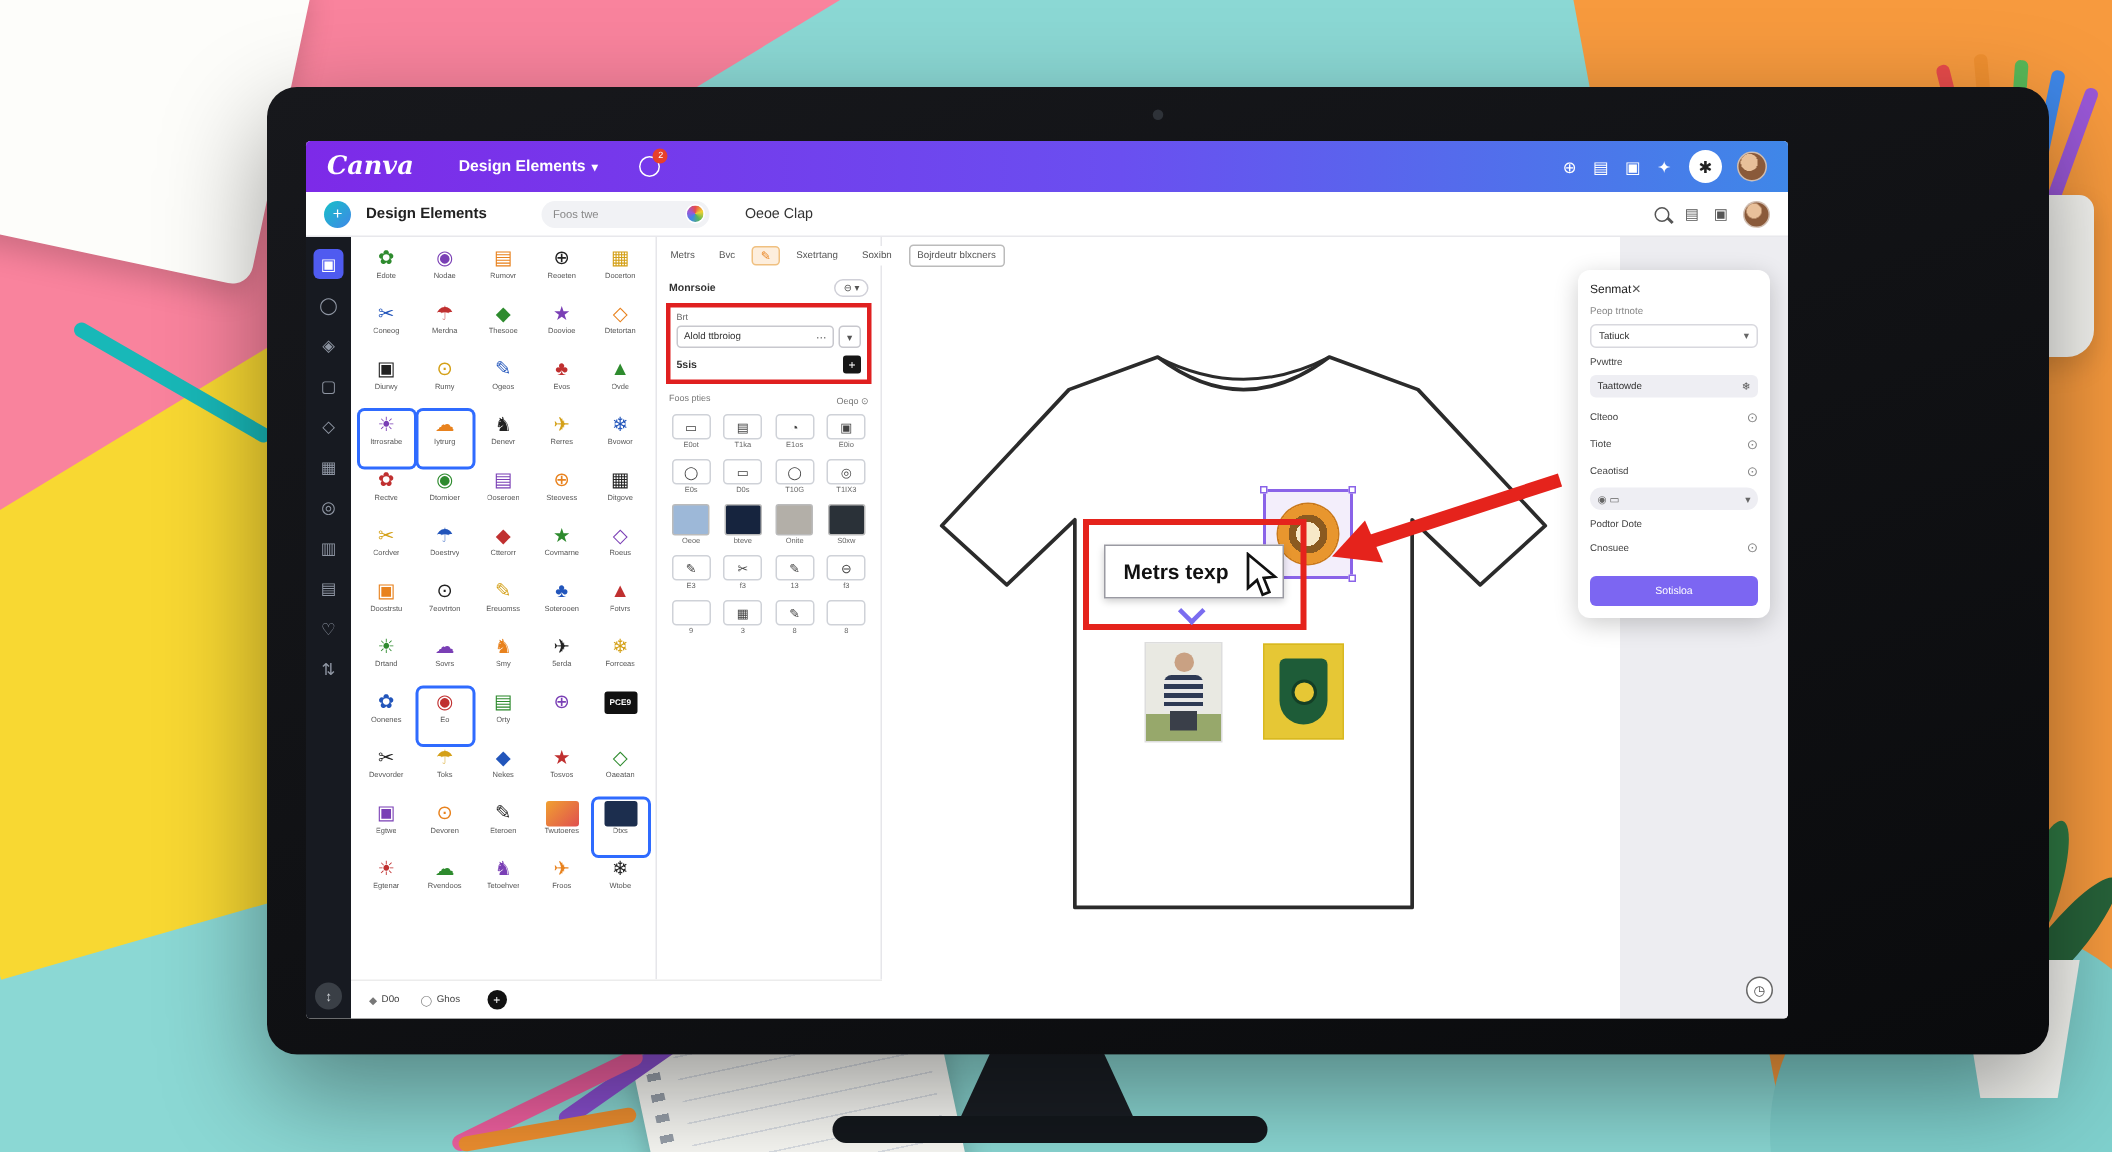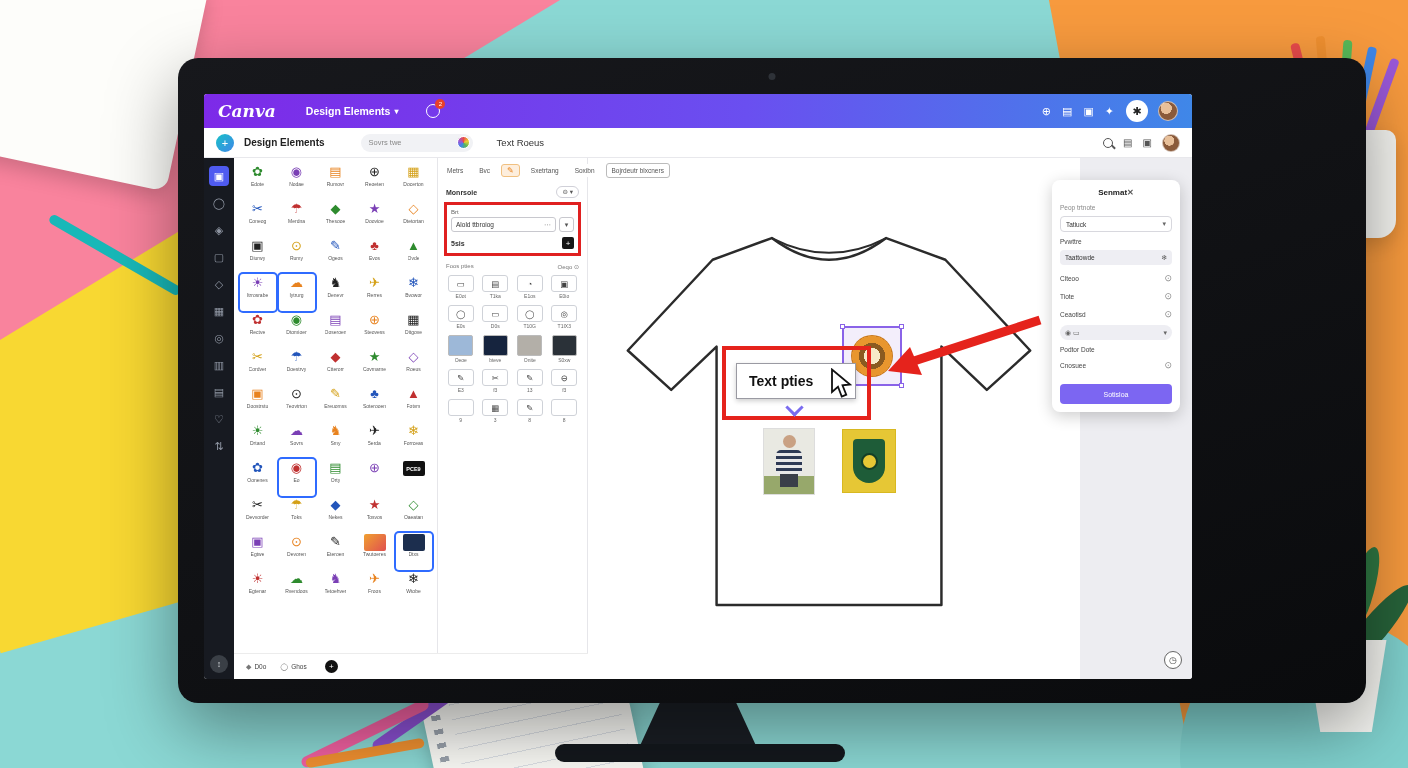--- a/index.html
+++ b/index.html
@@ -122,21 +122,21 @@
 .person{position:absolute;left:175px;top:270px;width:52px;height:67px;background:linear-gradient(180deg,#e9e9e2 0 72%,#97a86b 72% 100%);border:1px solid #ddd;display:flex;flex-direction:column;align-items:center;z-index:2}
 .person .head{width:13px;height:13px;border-radius:50%;background:#c9a183;margin-top:6px}
 .person .torso{width:26px;height:24px;margin-top:2px;border-radius:5px 5px 0 0;background:repeating-linear-gradient(180deg,#2e3a55 0 3px,#e8e8e8 3px 6px)}
 .person .legs{width:18px;height:13px;background:#3a3f49}
 .crest{position:absolute;left:254px;top:271px;width:54px;height:64px;background:#e6c735;border:1px solid #d8b820;display:flex;align-items:center;justify-content:center;z-index:2}
 .crest .shield{width:32px;height:44px;background:#1e5c38;border-radius:4px 4px 16px 16px;display:flex;align-items:center;justify-content:center}
 .crest .shield::after{content:"";width:13px;height:13px;border-radius:50%;background:#e6c735;border:2px solid #143f26}
 .clock{position:absolute;right:10px;bottom:10px;width:18px;height:18px;border:1.5px solid #666;border-radius:50%;display:flex;align-items:center;justify-content:center;font-size:9px;color:#555;background:#fff;z-index:3}
 
 .inspector{position:absolute;left:848px;top:86px;width:128px;background:#fff;border-radius:8px;box-shadow:0 4px 16px rgba(0,0,0,.2);padding:8px;z-index:7}
-.insp-head{display:flex;justify-content:center;align-items:center;font-size:8px;font-weight:bold;color:#222}
+.insp-head{display:flex;justify-content:flex-start;align-items:center;font-size:8px;font-weight:normal;color:#222}
 .insp-close{font-size:8px;color:#555}
 .insp-sub{font-size:6.5px;color:#888;margin:7px 0 5px}
 .insp-select{display:flex;justify-content:space-between;align-items:center;border:1px solid #d8d8de;border-radius:4px;height:16px;padding:0 5px;font-size:6.5px;color:#333;margin-bottom:6px}
 .insp-label{font-size:6.5px;color:#444;margin:4px 0 5px}
 .insp-pill{display:flex;justify-content:space-between;align-items:center;background:#eeeef3;border-radius:4px;height:15px;padding:0 5px;font-size:6.5px;color:#333;margin-bottom:6px}
 .picon{font-size:7px;color:#555}
 .insp-radio{display:flex;justify-content:space-between;align-items:center;height:14px;font-size:6.5px;color:#444;margin-bottom:4px}
 .ricon{font-size:9px;color:#888}
 .insp-toggle{display:flex;justify-content:space-between;align-items:center;background:#eeeef3;border-radius:8px;height:15px;padding:0 5px;font-size:7px;color:#666;margin-bottom:6px}
 .insp-btn{width:100%;height:20px;background:#7c66f2;color:#fff;border:none;border-radius:4px;font-size:7px;margin-top:8px;font-family:inherit;cursor:pointer}
@@ -200,24 +200,24 @@
           <div class="hicon">✦</div>
         </div>
       <div class="magic">✱</div>
       <div class="avatar"></div>
     </div>
 
     <div class="app-toolbar">
       <div class="tb-add">+</div>
       <div class="tb-title">Design Elements</div>
       <div class="search-pill">
-        <span class="val">Sovrs twe</span>
+        <span class="val">Foos twe</span>
         <span class="swatch"></span>
       </div>
-      <div class="doc-title">Text Roeus</div>
+      <div class="doc-title">Oeoe Clap</div>
       <div class="spacer"></div>
       <div class="mag"></div>
       <div class="tb-icon">▤</div>
       <div class="tb-icon">▣</div>
       <div class="avatar small"></div>
     </div>
 
     <div class="rail">
       <div class="rail-icon sel">▣</div>
         <div class="rail-icon">◯</div>
@@ -602,21 +602,21 @@
 
       <div class="donut-frame">
         <div class="donut"></div>
         <div class="hd tl"></div>
         <div class="hd tr"></div>
         <div class="hd bl"></div>
         <div class="hd br"></div>
       </div>
 
       <div class="red-rect"></div>
-      <div class="text-box">Text pties</div>
+      <div class="text-box">Metrs texp</div>
       <div class="chev-v"></div>
 
       <svg class="cursor" width="22" height="30" viewBox="0 0 14 20">
         <path d="M1 1 L1 16 L5 12.5 L7.5 19 L10.5 17.8 L8 11.5 L13 11 Z" fill="#ffffff" stroke="#111111" stroke-width="1.2"></path>
       </svg>
 
       <svg class="arrow-svg" width="492" height="521" viewBox="0 0 492 521">
         <line x1="452" y1="162" x2="326" y2="203" stroke="#e5231c" stroke-width="9"></line>
         <polygon points="300,213 322,189 334,217" fill="#e5231c"></polygon>
       </svg>

